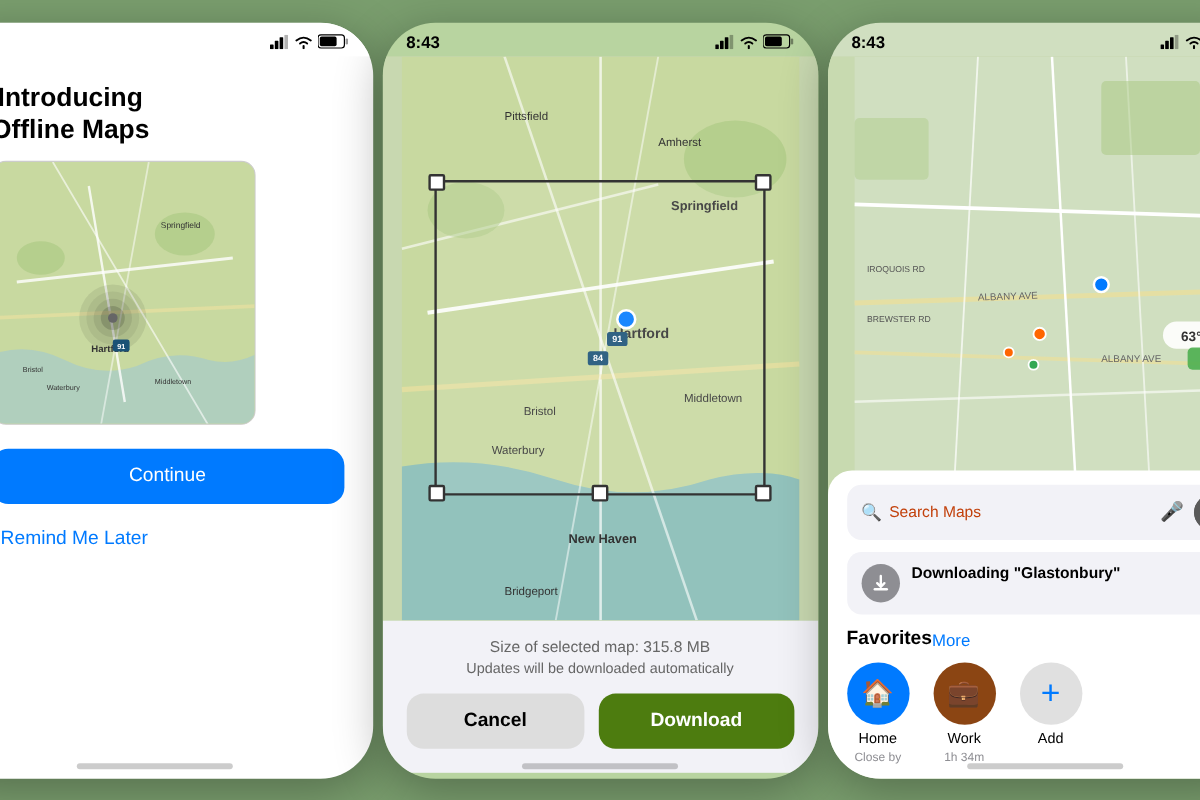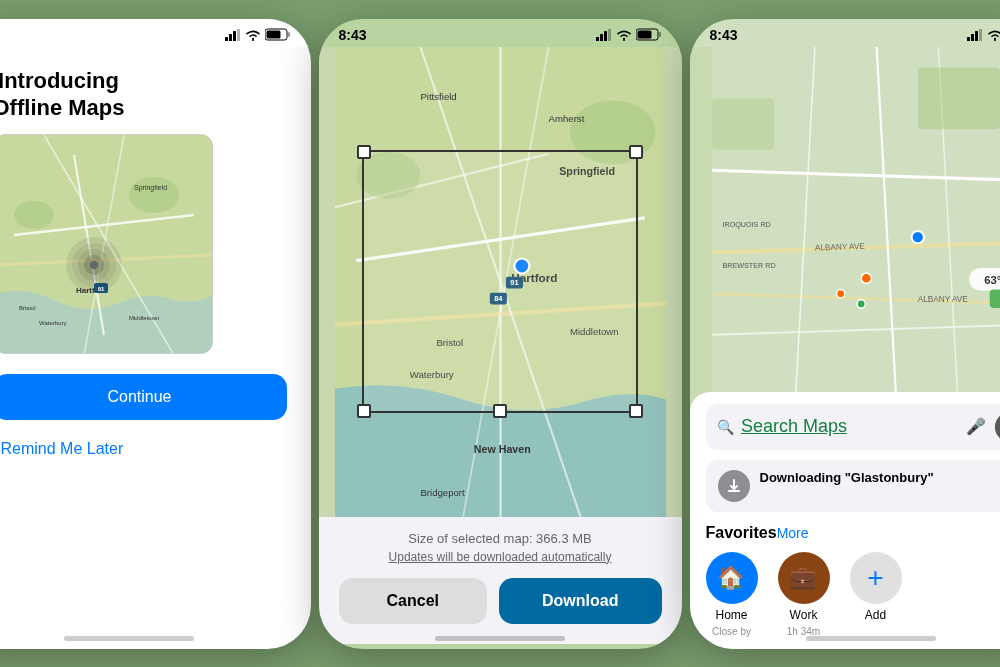--- a/index.html
+++ b/index.html
@@ -136,41 +136,40 @@
     }
     .download-size-text {
       font-size: 13px;
       color: #666;
       margin-bottom: 4px;
     }
     .download-auto-text {
       font-size: 12px;
       color: #666;
       margin-bottom: 14px;
-      text-decoration: underline;
     }
     .download-btns {
       display: flex;
       gap: 12px;
     }
     .cancel-btn {
       flex: 1;
       padding: 7px;
       background: #ddd;
       border: none;
       border-radius: 14px;
       font-size: 16px;
       font-weight: 600;
       color: #000;
       cursor: pointer;
     }
     .download-btn {
       flex: 1;
       padding: 14px;
-      background: #0369a1;
+      background: #4d7c0f;
       border: none;
       border-radius: 14px;
       font-size: 16px;
       font-weight: 600;
       color: white;
       cursor: pointer;
     }
 
     
     .screen3 { background: #d0dfc0; }
@@ -212,21 +211,21 @@
     }
     .search-bar {
       display: flex;
       align-items: center;
       background: #f2f2f7;
       border-radius: 12px;
       padding: 8px 12px;
       margin-bottom: 10px;
     }
     .search-icon-el { color: #8e8e93; margin-right: 6px; font-size: 14px; }
-    .search-input-text { flex: 1; font-size: 18px; color: #15803d; text-decoration: underline; }
+    .search-input-text { flex: 1; font-size: 13px; color: #c2410c; }
     .search-right { display: flex; gap: 8px; align-items: center; }
     .mic-btn { font-size: 16px; color: #8e8e93; }
     .avatar-btn {
       width: 30px;
       height: 30px;
       border-radius: 50%;
       background: #5a5a5a;
       overflow: hidden;
     }
     .downloading-banner {
@@ -424,21 +423,21 @@
     <div style="position:absolute;top:22%;left:12%;right:12%;bottom:22%;border:2.5px solid #333;border-radius:4px;background:rgba(255,255,255,0.1);">
       <div style="position:absolute;top:-7px;left:-7px;width:14px;height:14px;background:white;border:2px solid #333;border-radius:2px;"></div>
       <div style="position:absolute;top:-7px;right:-7px;width:14px;height:14px;background:white;border:2px solid #333;border-radius:2px;"></div>
       <div style="position:absolute;bottom:-7px;left:-7px;width:14px;height:14px;background:white;border:2px solid #333;border-radius:2px;"></div>
       <div style="position:absolute;bottom:-7px;right:-7px;width:14px;height:14px;background:white;border:2px solid #333;border-radius:2px;"></div>
       <div style="position:absolute;bottom:-7px;left:50%;transform:translateX(-50%);width:14px;height:14px;background:white;border:2px solid #333;border-radius:2px;"></div>
     </div>
   </div>
 
   <div class="download-panel">
-    <p class="download-size-text">Size of selected map: 366.3 MB</p>
+    <p class="download-size-text">Size of selected map: 315.8 MB</p>
     <p class="download-auto-text">Updates will be downloaded automatically</p>
     <div class="download-btns">
       <button class="cancel-btn">Cancel</button>
       <button class="download-btn">Download</button>
     </div>
   </div>
 
   <div class="home-indicator"></div>
 </div>
 

